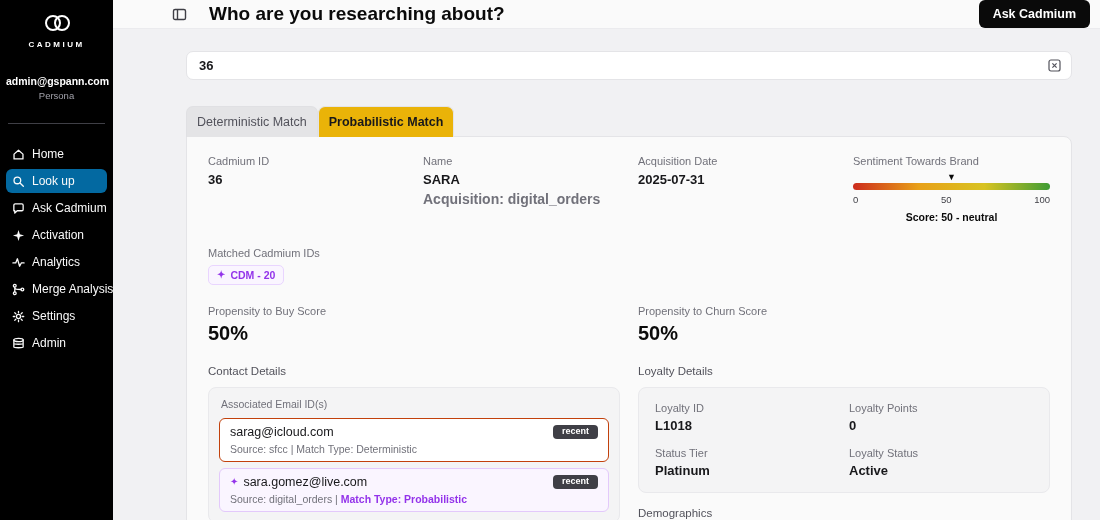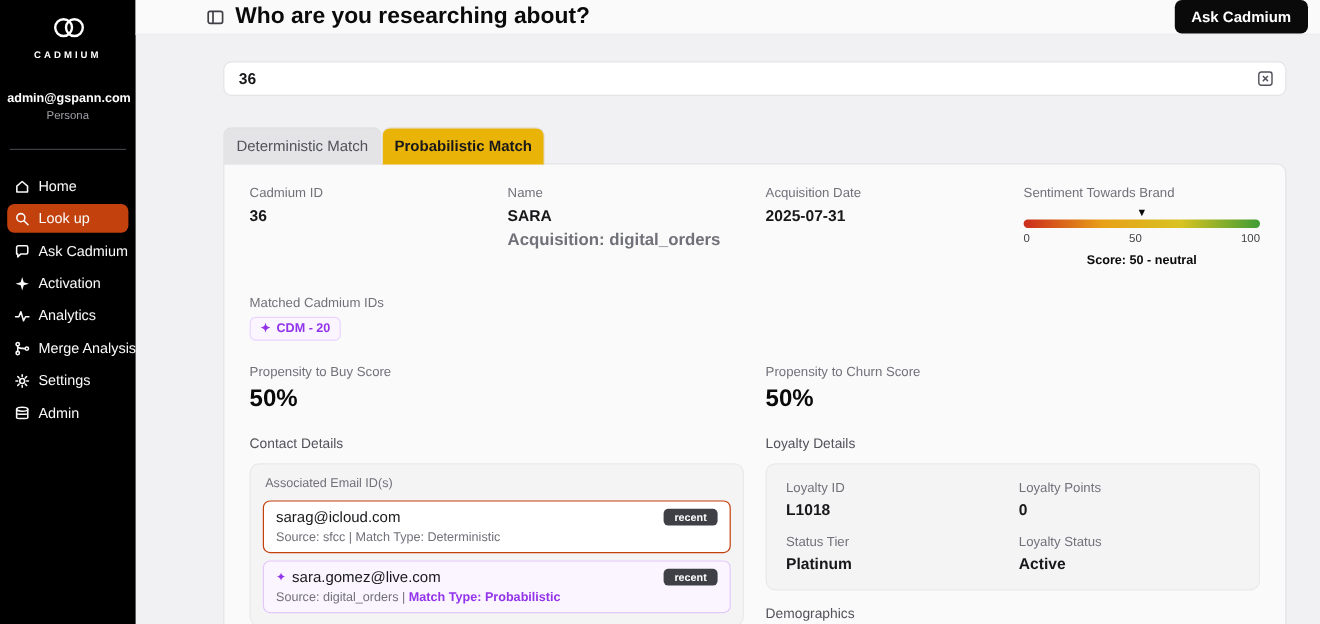--- a/index.html
+++ b/index.html
@@ -21,30 +21,30 @@
   .user-block { text-align: center; margin-bottom: 12px; }
   .user-email { font-size: 10.5px; font-weight: 700; color: #fff; }
   .user-role { font-size: 9.5px; color: #a1a1aa; margin-top: 3px; }
   .divider { border: none; border-top: 1px solid #3f3f46; margin: 10px 2px 18px 2px; }
   .nav { display: flex; flex-direction: column; gap: 3px; }
   .nav-item {
     display: flex; align-items: center; gap: 7px;
     padding: 5px 6px; border-radius: 6px; cursor: pointer;
     font-size: 12px; color: #fafafa; white-space: nowrap;
   }
-  .nav-item.active { background: #c2410c; }
+  .nav-item.active { background: #0369a1; }
   .nav-icon { width: 13px; height: 13px; flex: 0 0 13px; display: inline-flex; }
   .nav-icon svg { width: 13px; height: 13px; stroke: #fafafa; fill: none; stroke-width: 1.4; stroke-linecap: round; stroke-linejoin: round; }
   .nav-icon svg .fill { fill: #fafafa; stroke: none; }
 
   
   .main { flex: 1; display: flex; flex-direction: column; min-width: 0; }
   .header {
     height: 45px; background: #fafafa; border-bottom: 1px solid #ebebee;
-    display: flex; align-items: center; padding: 0 10px 0 59px; gap: 9px;
+    display: flex; align-items: center; padding: 0 10px 0 59px; gap: 22px;
   }
   .toggle-icon { width: 15px; height: 15px; display: inline-flex; cursor: pointer; }
   .toggle-icon svg { width: 15px; height: 15px; stroke: #3f3f46; fill: none; stroke-width: 1.4; }
   .page-title { font-size: 19px; font-weight: 700; color: #0a0a0a; flex: 1; }
   .ask-btn {
     background: #0a0a0a; color: #fff; border: none; border-radius: 6px;
     font-family: "Liberation Sans", sans-serif; font-size: 12.5px; font-weight: 600;
     padding: 7px 14px; cursor: pointer;
   }
 

